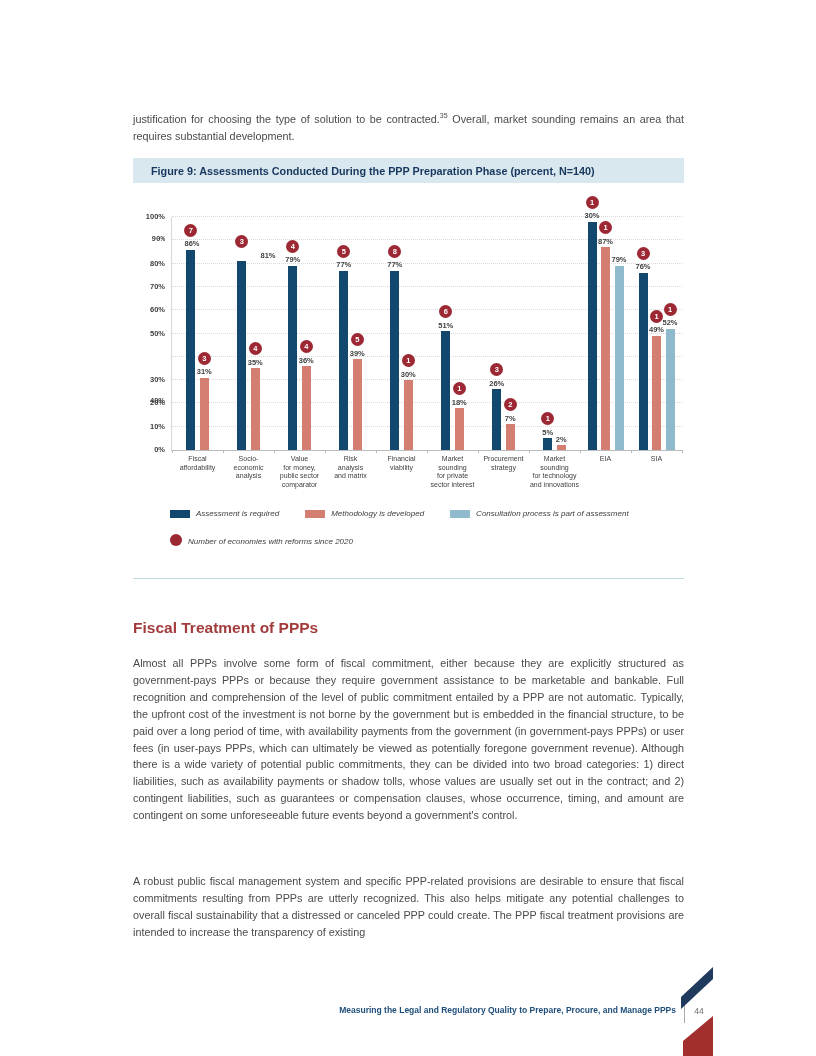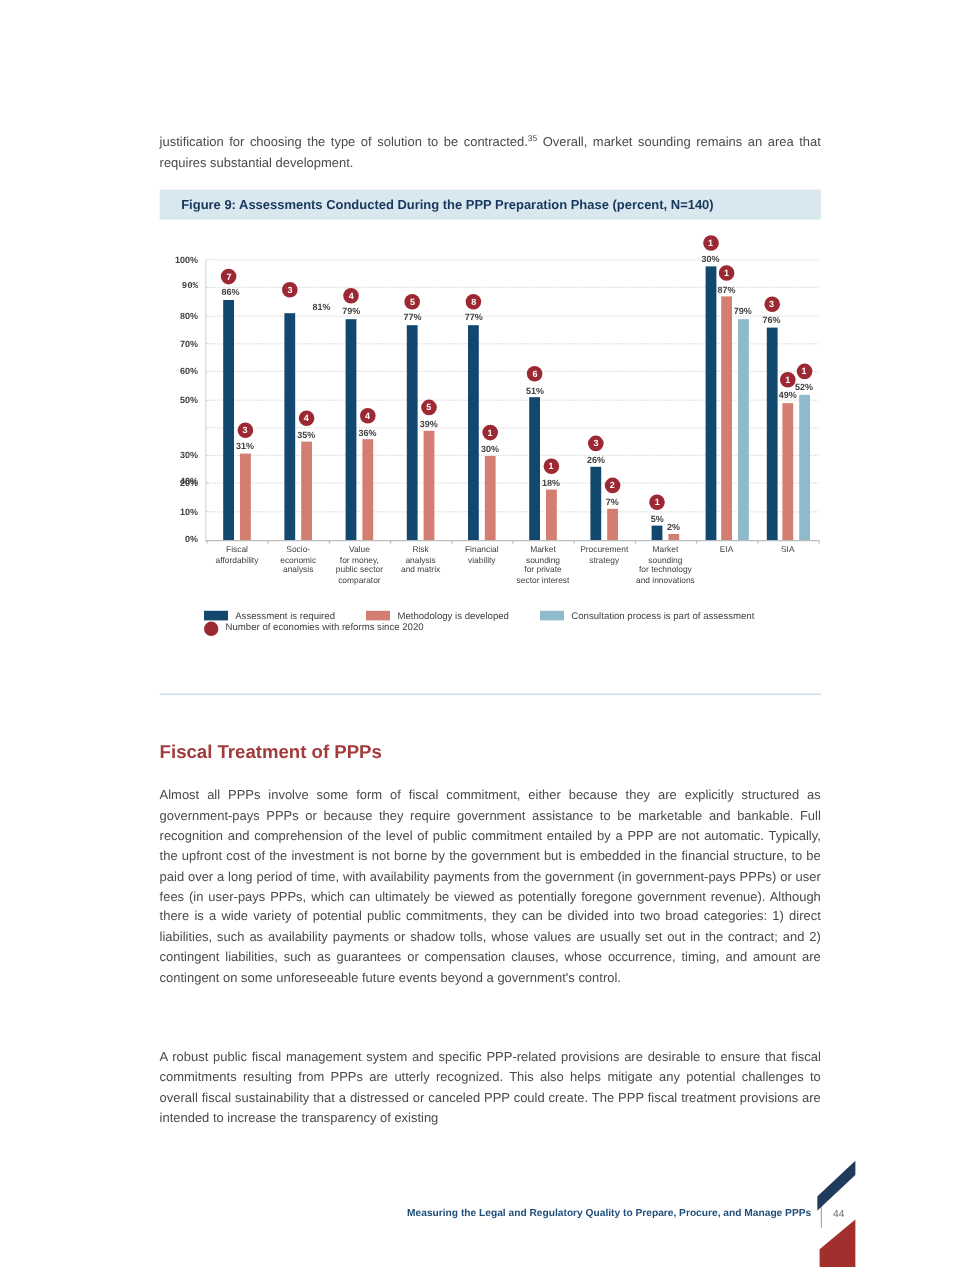--- a/index.html
+++ b/index.html
@@ -34,22 +34,22 @@
   .badge {
     position:absolute; width:13px; height:13px; border-radius:50%;
     color:#fff; font-size:7.5px; font-weight:bold;
     display:flex; align-items:center; justify-content:center;
   }
   .cat-label { position:absolute; font-size:7px; line-height:8.6px; color:#3F4041; text-align:center; white-space:pre-line; }
   .x-tick { position:absolute; width:1px; height:3px; top:233px; background:#B9BBBD; }
 
   .legend { position:absolute; left:170px; top:509px; }
   .legend-row { display:flex; align-items:center; gap:26px; }
-  .legend-row + .legend-row { margin-top:0; }
-  .legend-item { display:flex; align-items:flex-start; gap:6px; font-size:8px; color:#3F4041; }
+  .legend-row + .legend-row { margin-top:16px; }
+  .legend-item { display:flex; align-items:flex-end; gap:6px; font-size:8px; color:#3F4041;font-style:italic; }
   .swatch { width:20px; height:8px; display:inline-block; }
   .badge-swatch { width:12px; height:12px; border-radius:50%; display:inline-block; }
 
   .source-note { position:absolute; left:133px; top:553px; font-size:8px; line-height:11.5px; color:#3F4041; }
   .source-note .lbl { font-style:italic; }
   .figure-endline { position:absolute; left:133px; top:578px; width:551px; height:1px; background:#BFD9E4; }
 
   
   .section-heading {
     position:absolute; left:133px; top:619px; margin:0;

